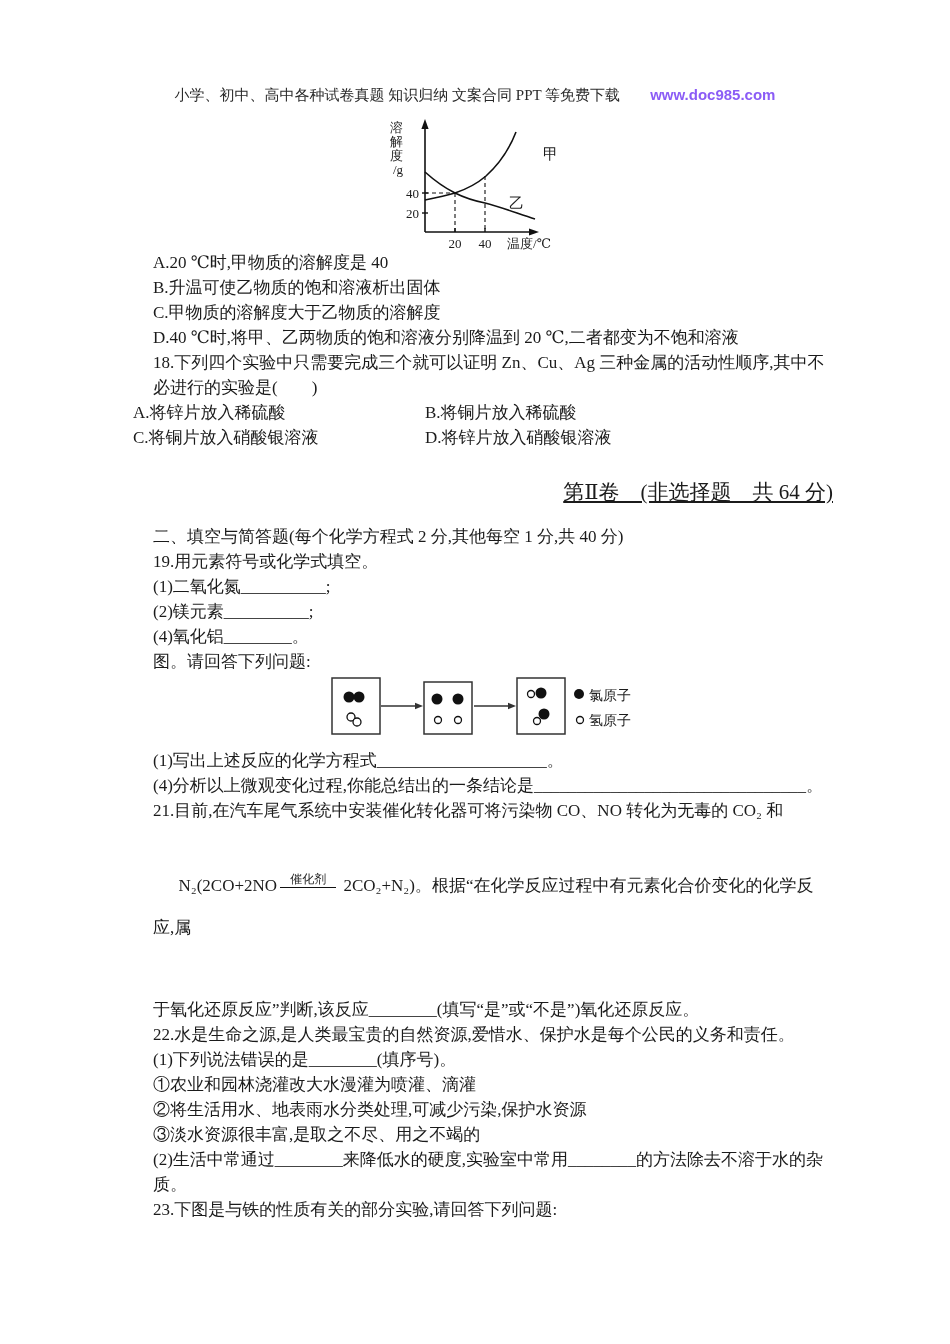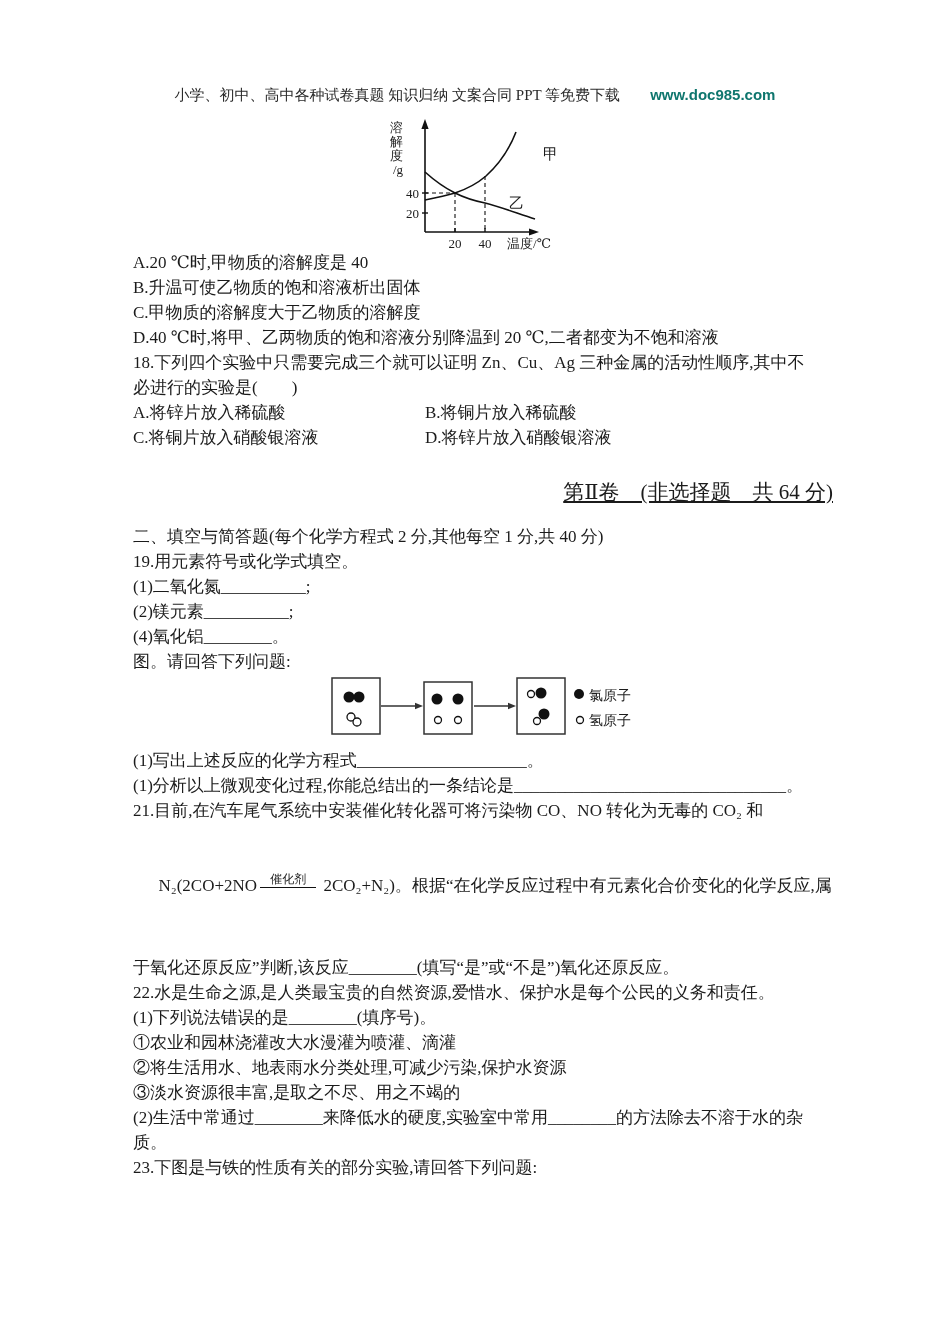--- a/index.html
+++ b/index.html
@@ -1,23 +1,23 @@
 <!DOCTYPE html>
 <html><head>
 <meta charset="utf-8">
 <style>
   html,body{margin:0;padding:0;background:#ffffff;}
   .page{position:relative;width:950px;height:1344px;background:#fff;overflow:hidden;
         font-family:"Liberation Serif","DejaVu Serif",serif;color:#1b1b1b;border-radius:19px;}
   .hdr{position:absolute;top:86px;left:0;width:100%;display:flex;justify-content:center;
        align-items:baseline;gap:30px;font-size:15px;color:#2a2a2a;}
-  .hdr .url{font-family:"Liberation Sans","DejaVu Sans",sans-serif;font-weight:bold;font-size:15px;color:#0f766e;}
+  .hdr .url{font-family:"Liberation Sans","DejaVu Sans",sans-serif;font-weight:bold;font-size:15px;color:#8b5cf6;}
   .chart{position:absolute;top:116px;left:383px;}
   .content{position:absolute;top:250px;left:133px;width:700px;}
-  .line{font-size:17px;line-height:25px;white-space:pre-wrap;}
+  .line{font-size:17px;line-height:25px;white-space:pre-wrap;margin-left:20px;}
   .opt-row{display:flex;font-size:17px;line-height:25px;}
   .opt-row .col-a{width:292px;}
   .sec-title{font-size:21px;line-height:36px;text-align:right;margin:24px 0 14px 0;text-decoration:underline;}
   .eq-line{line-height:42px;margin-bottom:6px;}
   .cond{display:inline-block;vertical-align:8px;margin:0 3px;}
   .cond-label{display:block;font-size:12px;line-height:13px;padding:0 10px 1px 10px;border-bottom:1.6px solid #111;text-align:right;}
   .mol-diagram{display:block;margin:2px 0 8px 198px;}
   svg text{font-family:"Liberation Serif","DejaVu Serif",serif;fill:#1b1b1b;}
 </style>
 </head>
@@ -118,21 +118,21 @@
       <circle cx="213" cy="38" r="5.5" fill="#111"></circle>
       <circle cx="206" cy="45" r="3.5" fill="#fff" stroke="#111" stroke-width="1.3"></circle>
 
       <circle cx="248" cy="18" r="5" fill="#111"></circle>
       <text x="258" y="24" font-size="14">氯原子</text>
       <circle cx="249" cy="44" r="3.5" fill="#fff" stroke="#111" stroke-width="1.3"></circle>
       <text x="258" y="49" font-size="14">氢原子</text>
     </svg>
 
     <div class="line">(1)写出上述反应的化学方程式____________________。</div>
-    <div class="line">(1)分析以上微观变化过程,你能总结出的一条结论是________________________________。</div>
+    <div class="line">(4)分析以上微观变化过程,你能总结出的一条结论是________________________________。</div>
 
     <div class="line">21.目前,在汽车尾气系统中安装催化转化器可将污染物 CO、NO 转化为无毒的 CO₂ 和</div>
     <div class="line eq-line">
       <span>N₂(2CO+2NO</span><span class="cond"><span class="cond-label">催化剂</span></span><span> 2CO₂+N₂)。</span><span>根据“在化学反应过程中有元素化合价变化的化学反应,属</span>
     </div>
     <div class="line">于氧化还原反应”判断,该反应________(填写“是”或“不是”)氧化还原反应。</div>
 
     <div class="line">22.水是生命之源,是人类最宝贵的自然资源,爱惜水、保护水是每个公民的义务和责任。</div>
     <div class="line">(1)下列说法错误的是________(填序号)。</div>
     <div class="line">①农业和园林浇灌改大水漫灌为喷灌、滴灌</div>

